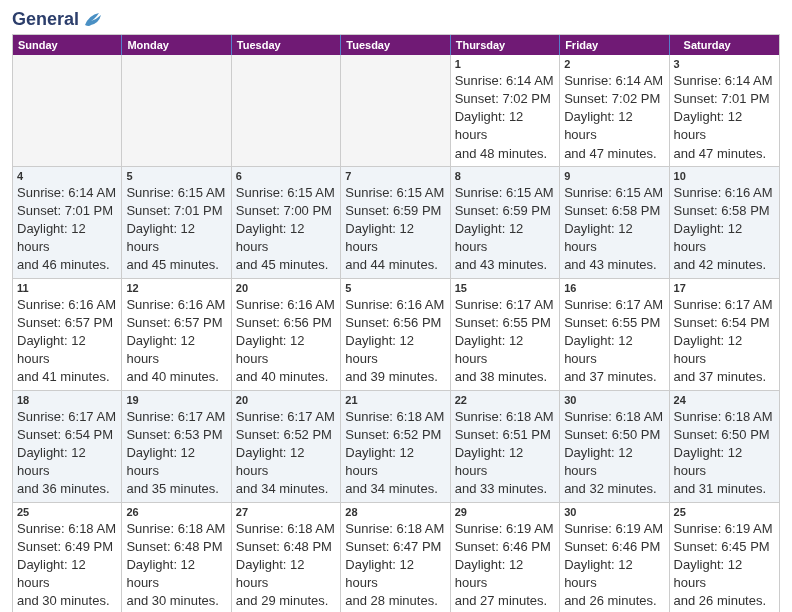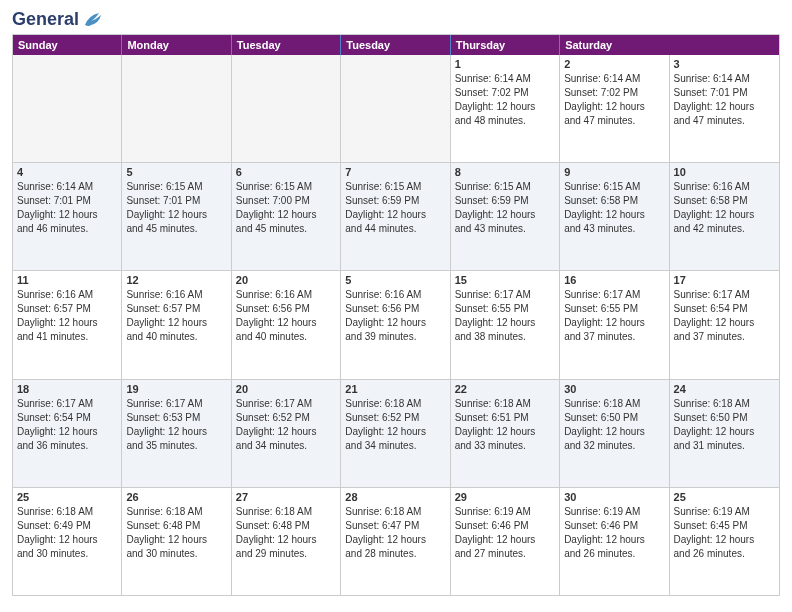--- a/index.html
+++ b/index.html
@@ -65,20 +65,21 @@
     .cal-header-cell {
       color: #fff;
       font-size: 11px;
       font-weight: bold;
       padding: 4px 5px;
       text-align: left;
       border-right: 1px solid #5580cc;
     }
     .cal-header-cell:last-child {
       border-right: none;
+      margin-left: 9px;
     }
     .cal-body {
       flex: 1;
       display: flex;
       flex-direction: column;
     }
     .cal-row {
       display: grid;
       grid-template-columns: repeat(7, 1fr);
       flex: 1;
@@ -105,21 +106,21 @@
     .cal-cell.alt-bg {
       background: #f0f4f8;
     }
     .day-number {
       font-size: 11px;
       font-weight: bold;
       color: #333;
       margin-bottom: 2px;
     }
     .day-info {
-      font-size: 10px;
+      font-size: 13px;
       color: #333;
       line-height: 1.4;
     }
   </style>
 </head>
 <body>
 
 <div class="container">
   <div class="header">
     <div class="logo">
@@ -138,20 +139,21 @@
     </div>
   </div>
 
   <div class="calendar">
     <div class="cal-header">
     <div class="cal-header-cell">Sunday</div>
         <div class="cal-header-cell">Monday</div>
         <div class="cal-header-cell">Tuesday</div>
         <div class="cal-header-cell">Tuesday</div>
         <div class="cal-header-cell">Thursday</div>
+        <div class="cal-header-cell">Friday</div>
         <div class="cal-header-cell">Saturday</div>
       </div>
     <div class="cal-body">
     <div class="cal-row">
           <div class="cal-cell empty"></div>
           <div class="cal-cell empty"></div>
           <div class="cal-cell empty"></div>
           <div class="cal-cell empty"></div>
           <div class="cal-cell">
             <div class="day-number">1</div>

